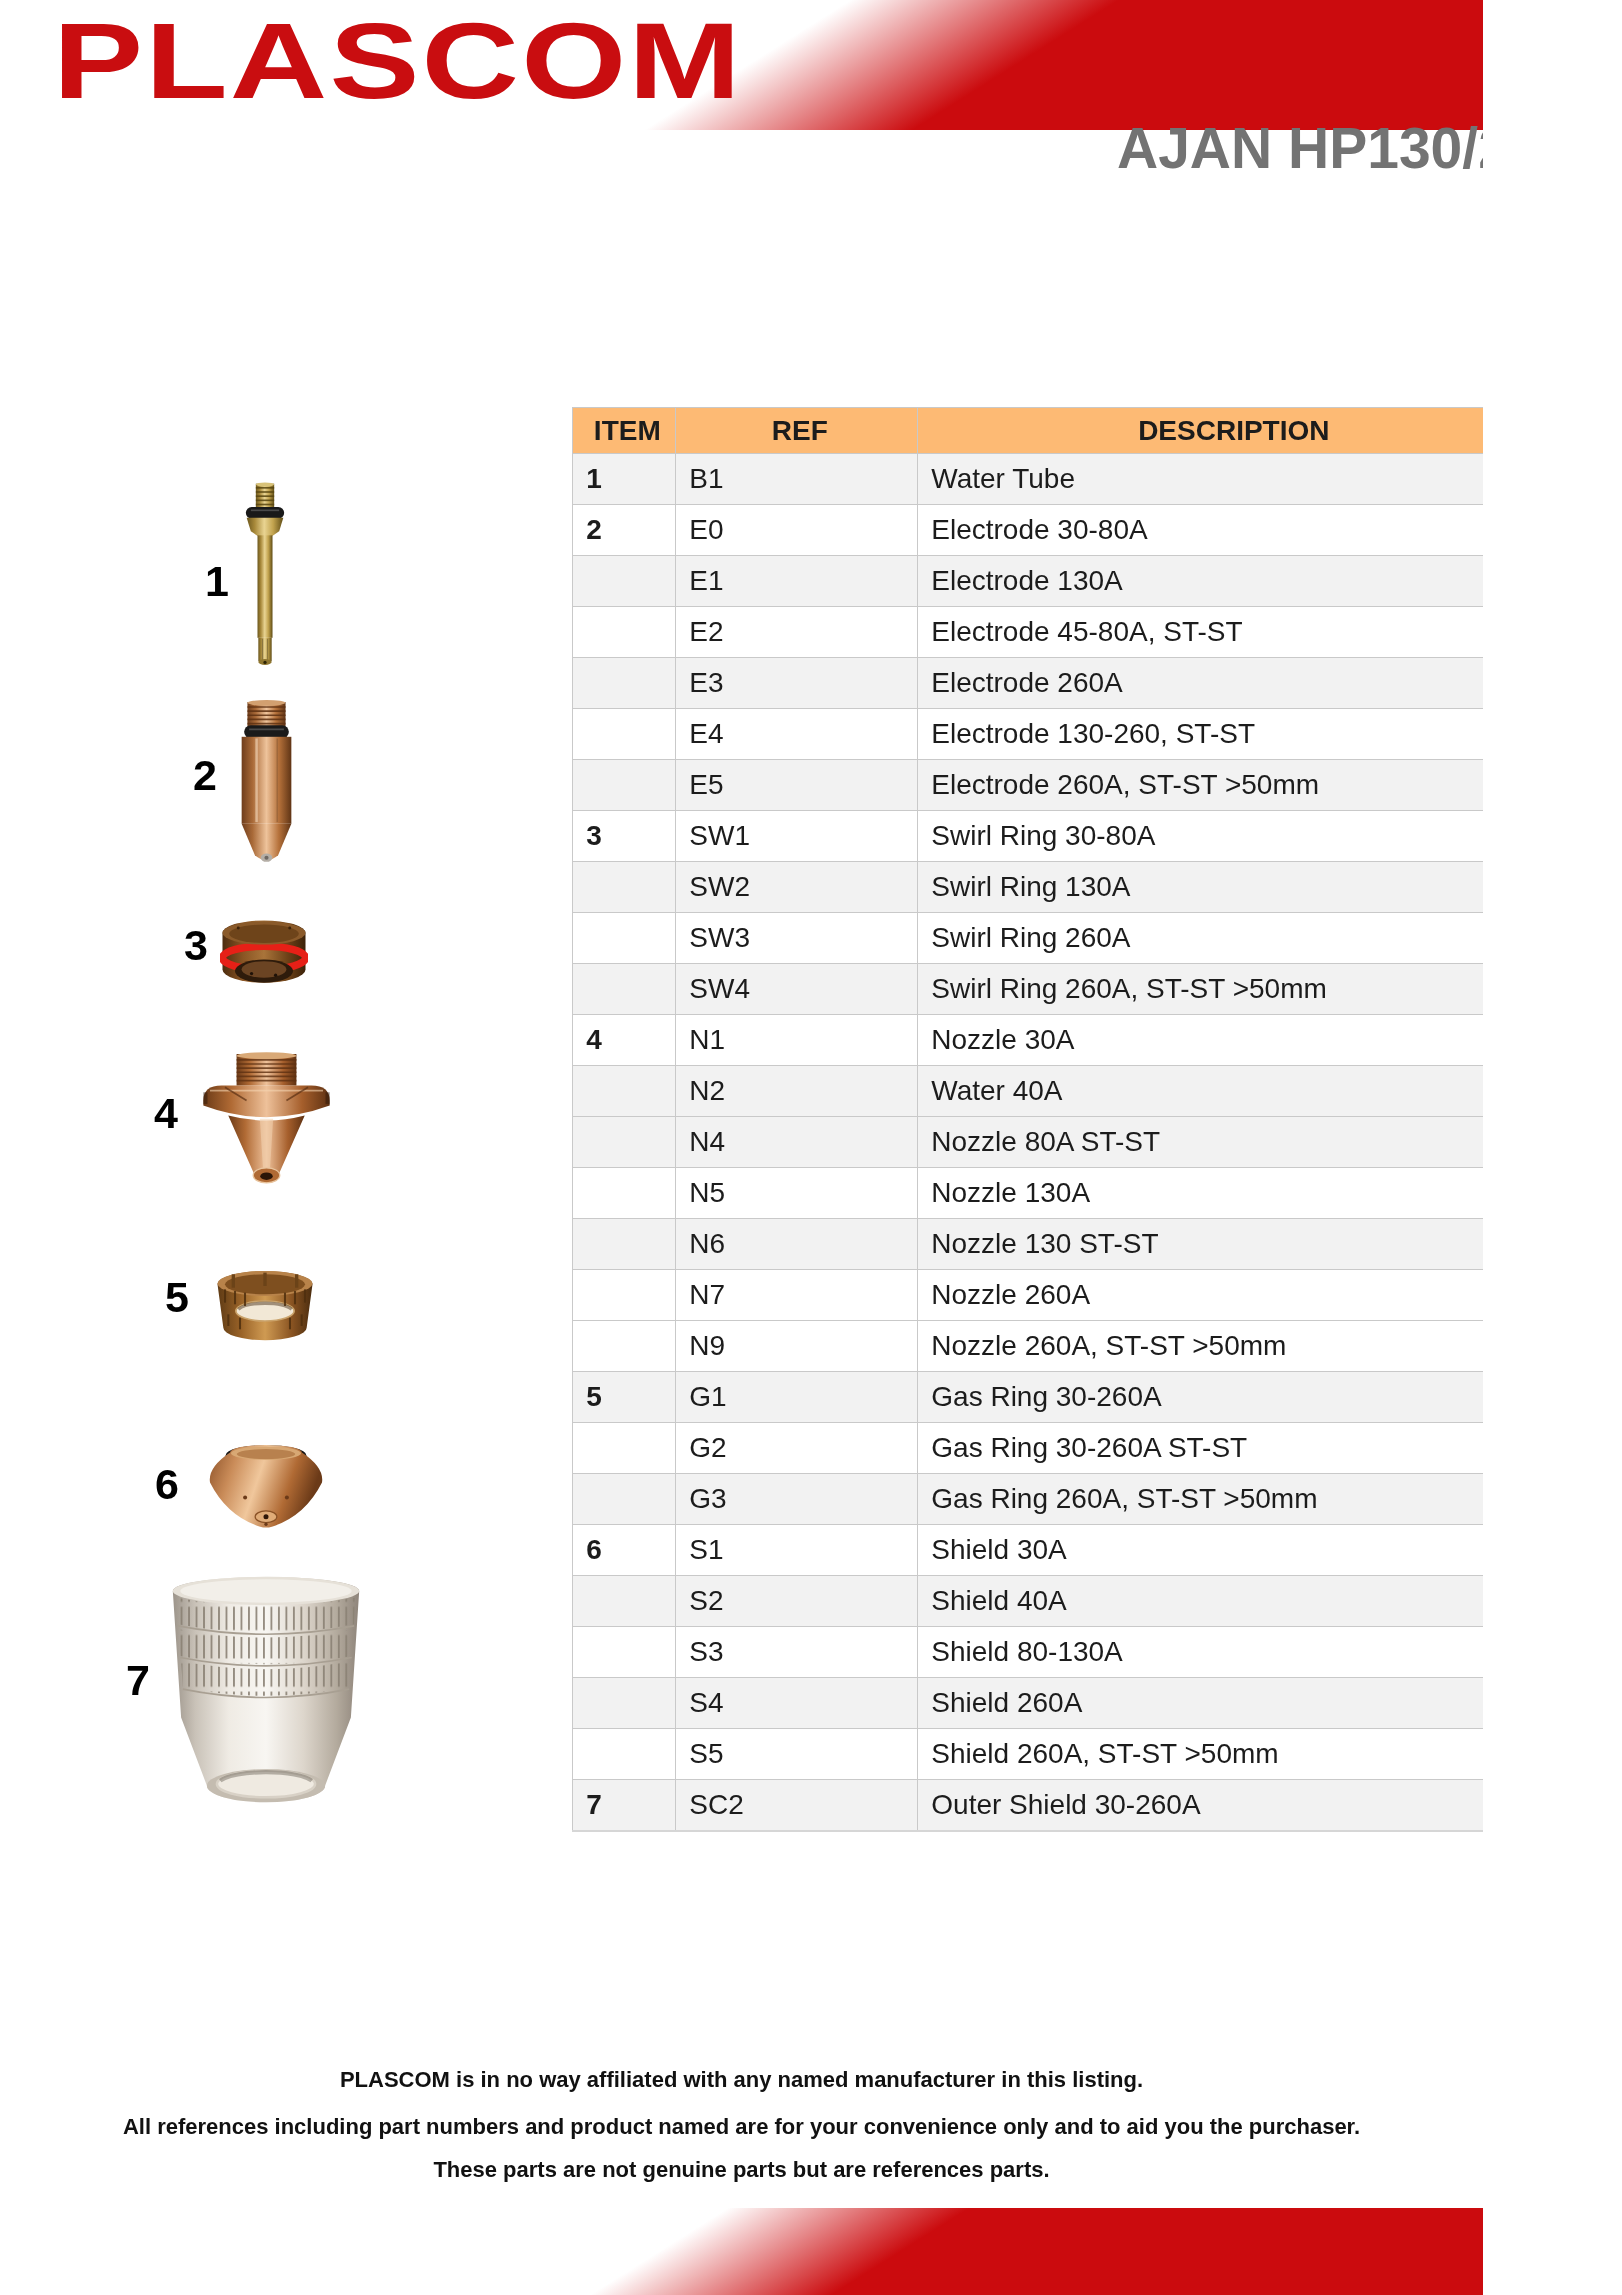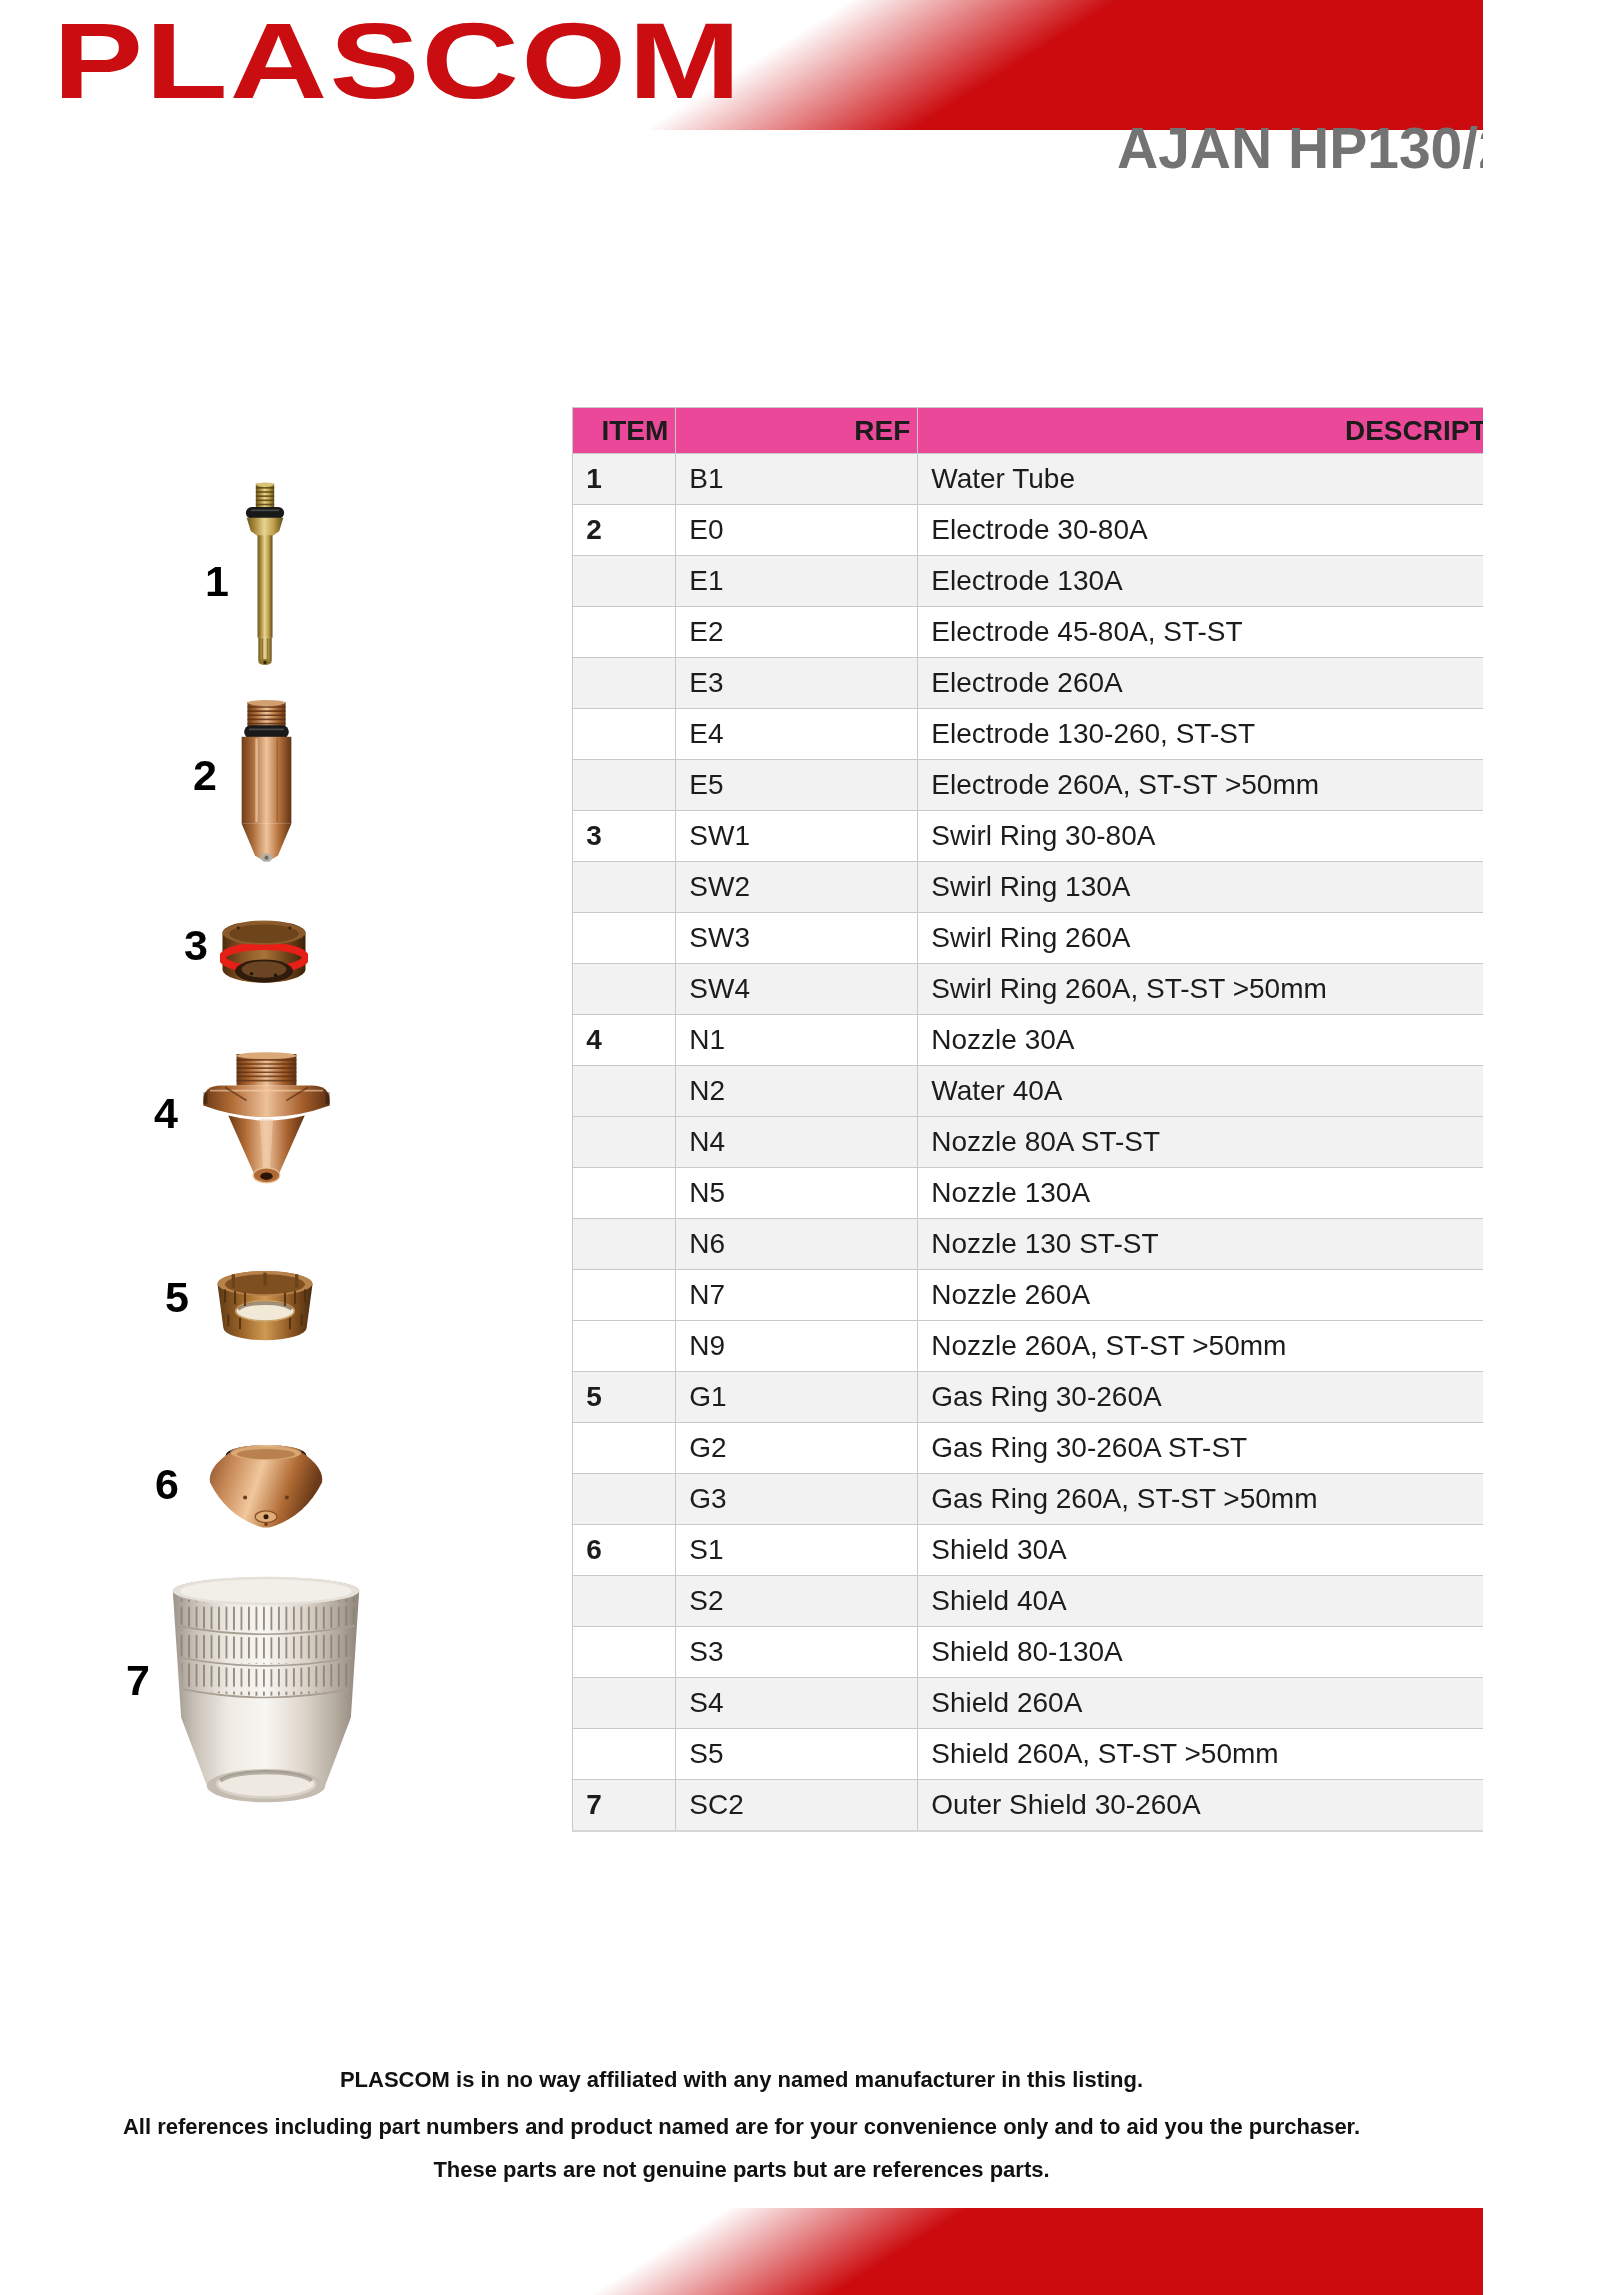--- a/index.html
+++ b/index.html
@@ -69,23 +69,23 @@
   }
   table.parts th,table.parts td{
     border:0.8px solid #c9c9c9;
     vertical-align:middle;
     padding:0 6.7px 0 13.3px;
     overflow:hidden;
     white-space:nowrap;
   }
   table.parts th{
     height:45px;
-    text-align:right;
+    text-align:center;
     font-weight:bold;
-    background:#ec4899;
+    background:#fdba74;
     margin-left:48px;
   }
   table.parts td{height:50px;}
   table.parts{border-bottom:2.5px solid #d6d6d6;}
   td.col-desc,th.col-desc{padding-left:16.7px;}
   td.col-item{font-weight:bold;}
   tr.stripe td{background:#f2f2f2;}
   tr.plain td{background:#ffffff;}
   
   .part-label{

